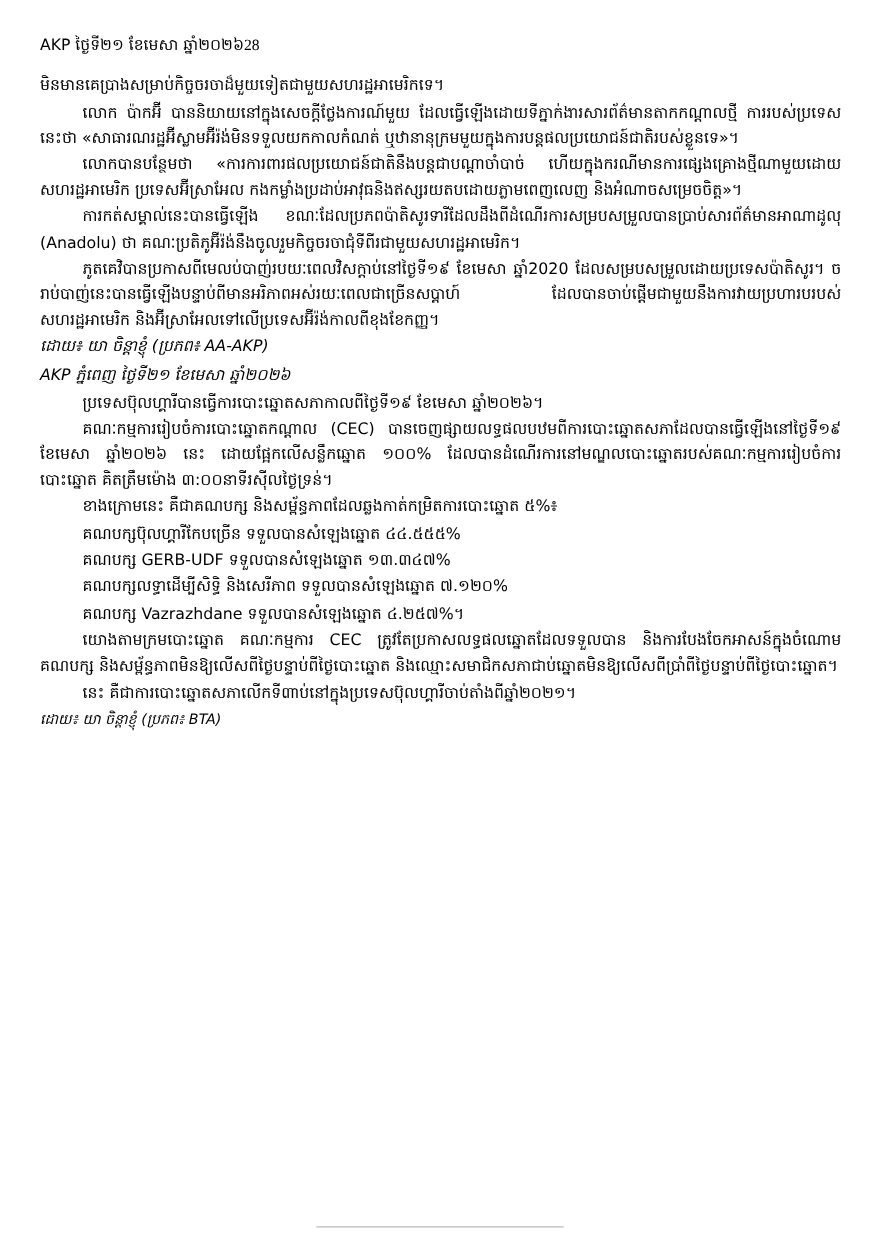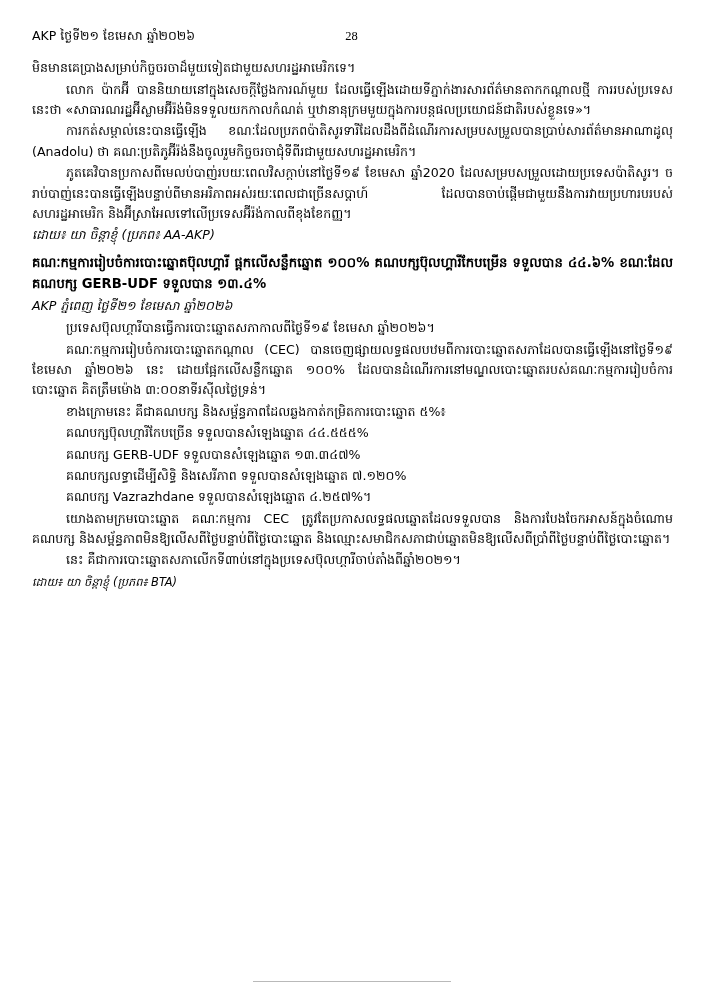--- a/index.html
+++ b/index.html
@@ -26,21 +26,20 @@
     display: flex;
     align-items: baseline;
     font-size: 12.5px;
     line-height: 1.3;
     margin-bottom: 14px;
   }
   .header-left {
     white-space: nowrap;
   }
   .header-page {
-    margin-left: 150px;
     font-size: 12.5px;
   }
   p.body {
     margin: 0 0 1px 0;
     font-size: 12.6px;
     line-height: 1.62;
     text-align: justify;
     text-justify: inter-word;
   }
   p.indent {
@@ -81,25 +80,25 @@
 
 <div class="page">
 
   <div class="header-row">
     <span class="header-left">AKP ថ្ងៃទី២១ ខែមេសា ឆ្នាំ២០២៦</span>
     <span class="header-page latin">28</span>
   </div>
 
   <p class="body">មិនមានគេប្រាងសម្រាប់កិច្ចចរចាដ៏មួយទៀតជាមួយសហរដ្ឋអាមេរិកទេ។</p>
   <p class="body indent">លោក ប៉ាកអ៊ី បាននិយាយនៅក្នុងសេចក្ដីថ្លែងការណ៍មួយ ដែលធ្វើឡើងដោយទីភ្នាក់ងារសារព័ត៌មានតាកកណ្ដាលថ្មី ការរបស់ប្រទេសនេះថា «សាធារណរដ្ឋអ៊ីស្លាមអ៊ីរ៉ង់មិនទទួលយកកាលកំណត់ ឬឋានានុក្រមមួយក្នុងការបន្តផលប្រយោជន៍ជាតិរបស់ខ្លួនទេ»។</p>
+  <p class="body indent">លោកបានបន្ថែមថា «ការការពារផលប្រយោជន៍ជាតិនឹងបន្តជាបណ្ដាចាំបាច់ ហើយក្នុងករណីមានការផ្សេងគ្រោងថ្មីណាមួយដោយសហរដ្ឋអាមេរិក ប្រទេសអ៊ីស្រាអែល កងកម្លាំងប្រដាប់អាវុធនិងឥស្សរយតបដោយភ្លាមពេញលេញ និងអំណាចសម្រេចចិត្ត»។</p>
   <p class="body indent">ការកត់សម្គាល់នេះបានធ្វើឡើង ខណៈដែលប្រភពប៉ាតិសូរទារីដែលដឹងពីដំណើរការសម្របសម្រួលបានប្រាប់សារព័ត៌មានអាណាដូលុ (Anadolu) ថា គណៈប្រតិភូអ៊ីរ៉ង់នឹងចូលរួមកិច្ចចរចាជុំទីពីរជាមួយសហរដ្ឋអាមេរិក។</p>
   <p class="body indent">ភូតគេវិបានប្រកាសពីមេលប់បាញ់របយៈពេលវិសក្ដាប់នៅថ្ងៃទី១៩ ខែមេសា ឆ្នាំ2020 ដែលសម្របសម្រួលដោយប្រទេសប៉ាតិសូរ។ ចរាប់បាញ់នេះបានធ្វើឡើងបន្ទាប់ពីមានអរិភាពអស់រយៈពេលជាច្រើនសប្ដាហ៍ ដែលបានចាប់ផ្ដើមជាមួយនឹងការវាយប្រហារបរបស់សហរដ្ឋអាមេរិក និងអ៊ីស្រាអែលទៅលើប្រទេសអ៊ីរ៉ង់កាលពីខុងខែកញ្ញ។</p>
   <p class="body credit-line" style="text-align:left;">ដោយ៖ យា ចិន្ដាខ្ញុំ (ប្រភព៖ AA-AKP)</p>
 
-  <div class="headline">គណៈកម្មការរៀបចំការបោះឆ្នោតប៊ុលហ្គារី ផ្ដកលើសន្លឹកឆ្នោត ១០០% គណបក្សប៊ុលហ្គារីកែបម្រើន ទទួលបាន ៤៤.៦% ខណៈដែលគណបក្ស GERB-UDF ទទួលបាន ១៣.៤%</div>
 
   <div class="subhead-italic">AKP ភ្នំពេញ ថ្ងៃទី២១ ខែមេសា ឆ្នាំ២០២៦</div>
 
   <p class="body indent">ប្រទេសប៊ុលហ្គារីបានធ្វើការបោះឆ្នោតសភាកាលពីថ្ងៃទី១៩ ខែមេសា ឆ្នាំ២០២៦។</p>
   <p class="body indent">គណៈកម្មការរៀបចំការបោះឆ្នោតកណ្ដាល (CEC) បានចេញផ្សាយលទ្ធផលបឋមពីការបោះឆ្នោតសភាដែលបានធ្វើឡើងនៅថ្ងៃទី១៩ ខែមេសា ឆ្នាំ២០២៦ នេះ ដោយផ្អែកលើសន្លឹកឆ្នោត ១០០% ដែលបានដំណើរការនៅមណ្ឌលបោះឆ្នោតរបស់គណៈកម្មការរៀបចំការបោះឆ្នោត គិតត្រឹមម៉ោង ៣:០០នាទីរស៊ីលថ្ងៃទ្រន់។</p>
   <p class="body indent">ខាងក្រោមនេះ គឺជាគណបក្ស និងសម្ព័ន្ធភាពដែលឆ្លងកាត់កម្រិតការបោះឆ្នោត ៥%៖</p>
   <p class="body indent">គណបក្សប៊ុលហ្គារីកែបច្រើន ទទួលបានសំឡេងឆ្នោត ៤៤.៥៥៥%</p>
   <p class="body indent">គណបក្ស GERB-UDF ទទួលបានសំឡេងឆ្នោត ១៣.៣៤៧%</p>
   <p class="body indent">គណបក្សលទ្ធាដើម្បីសិទ្ធិ និងសេរីភាព ទទួលបានសំឡេងឆ្នោត ៧.១២០%</p>
   <p class="body indent">គណបក្ស Vazrazhdane ទទួលបានសំឡេងឆ្នោត ៤.២៥៧%។</p>

